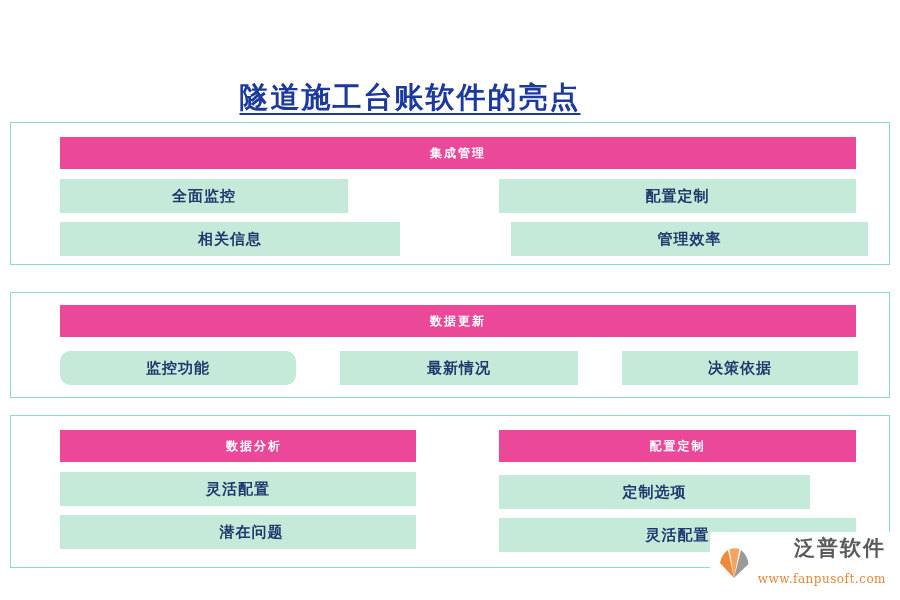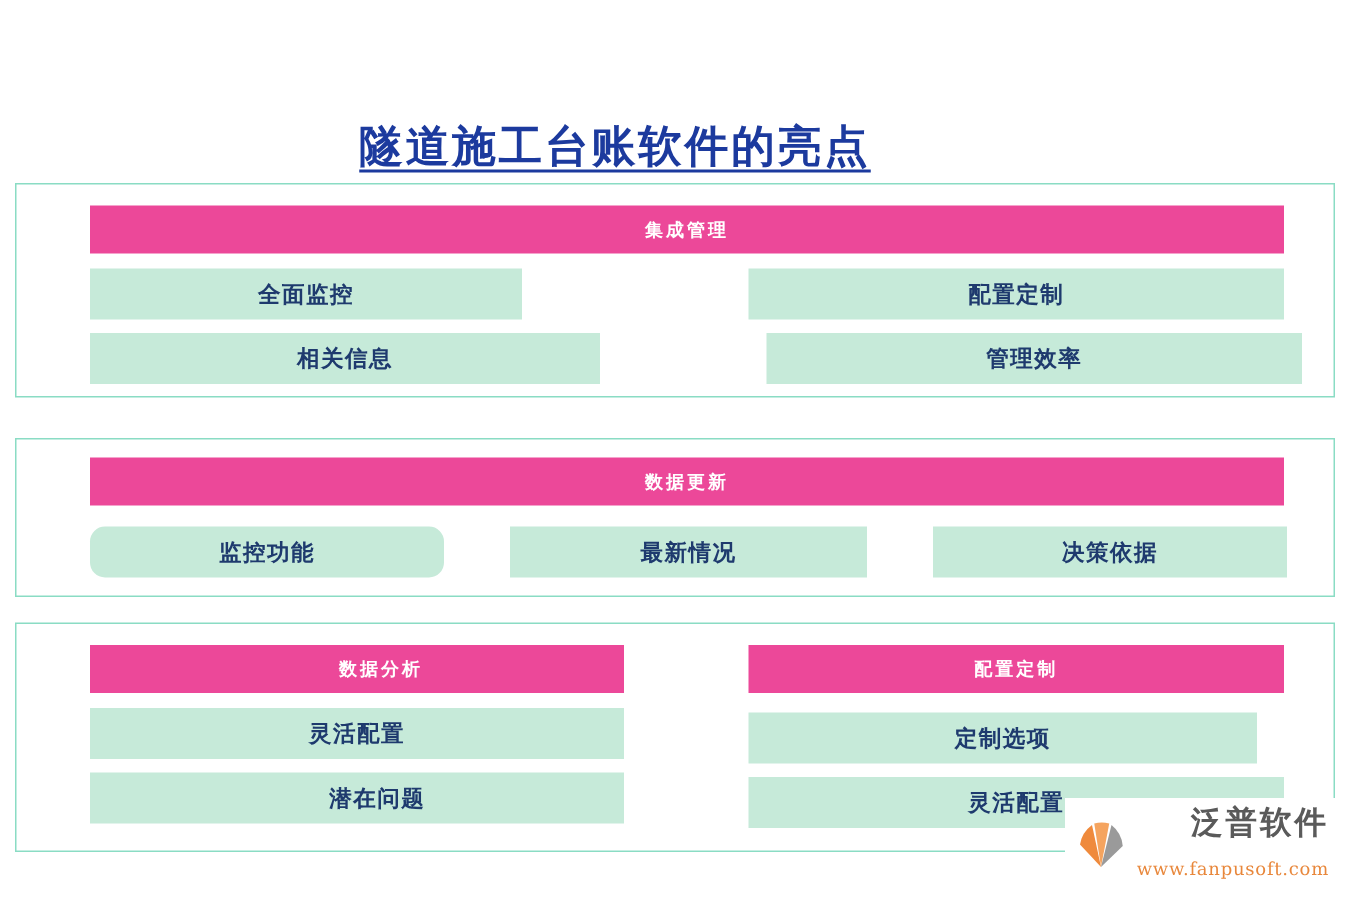--- a/index.html
+++ b/index.html
@@ -51,21 +51,21 @@
   
   .sec2 .hdr       { left:49px; top:12px;  width:796px; }
   .sec2 .i0        { left:49px;  top:58px; width:236px;border-radius:10px; }
   .sec2 .i1        { left:329px; top:58px; width:238px; }
   .sec2 .i2        { left:611px; top:58px; width:236px; }
   
   .sec3 .hdrL      { left:49px;  top:14px; width:356px;padding-left:32px; }
   .sec3 .hdrR      { left:488px; top:14px; width:357px; }
   .sec3 .l0        { left:49px;  top:56px; width:356px; }
   .sec3 .l1        { left:49px;  top:99px; width:356px;padding-left:27px; }
-  .sec3 .r0        { left:488px; top:59px; width:339px; }
+  .sec3 .r0        { left:488px; top:59px; width:311px; }
   .sec3 .r1        { left:488px; top:102px; width:357px; }
   
   .logo {
     position:absolute; right:8px; bottom:10px;
     background:#ffffff;
     display:flex; align-items:flex-end;
     padding:4px 6px;
     z-index:5;
   }
   .logo-icon { margin-right:6px; }

